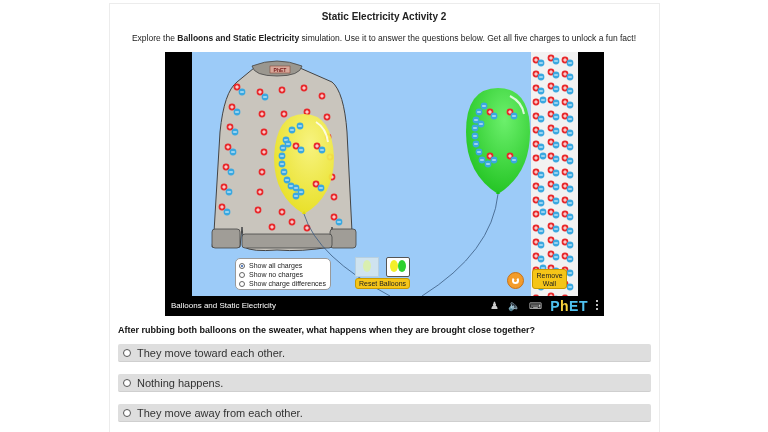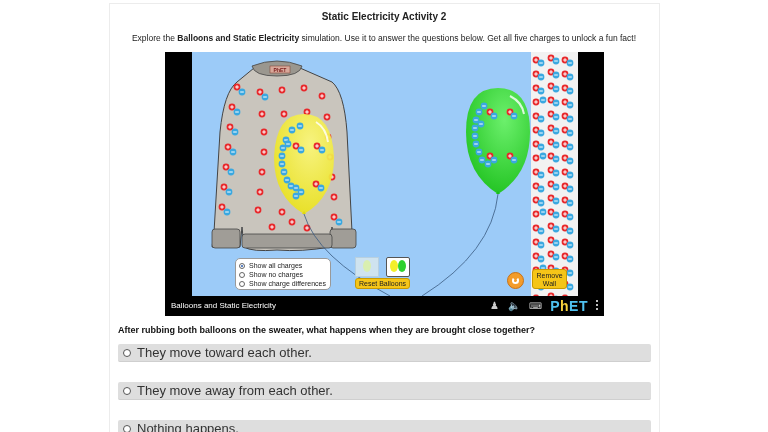--- a/index.html
+++ b/index.html
@@ -25,21 +25,21 @@
   .btn-yellow{position:absolute;background:#f5c518;border:1px solid #c99a00;border-radius:3px;font-size:7px;color:#222;text-align:center;box-sizing:border-box;}
   .reset{left:163px;top:226px;width:55px;height:11px;line-height:10px;}
   .removewall{left:340px;top:217px;width:35px;height:20px;line-height:8px;padding-top:2px;}
   .thumb{position:absolute;top:205px;width:24px;height:20px;box-sizing:border-box;}
   .thumb1{left:163px;background:#cfe3ef;border:1px solid #b8d0e0;}
   .thumb2{left:194px;background:#fff;border:1px solid #555;border-radius:2px;}
   .resetall{position:absolute;left:315px;top:220px;width:17px;height:17px;border-radius:50%;background:#f39c2b;border:1px solid #c6721a;box-sizing:border-box;}
   .resetall::after{content:"";position:absolute;left:4px;top:4px;width:7px;height:7px;border-radius:50%;border:2px solid #fff;border-top-color:transparent;box-sizing:border-box;}
   .question{position:absolute;left:118px;top:325px;font-size:9px;font-weight:bold;color:#111;}
   .options{position:absolute;left:118px;top:344px;width:533px;}
-  .option{height:18px;background:#dedede;border-radius:2px;margin-bottom:20px;display:flex;align-items:center;padding-left:5px;box-sizing:border-box;font-size:13px;color:#333;border-bottom:1px solid #cfcfcf;}
+  .option{height:18px;background:#dedede;border-radius:2px;margin-bottom:12px;display:flex;align-items:center;padding-left:5px;box-sizing:border-box;font-size:11px;color:#333;border-bottom:1px solid #cfcfcf;}
   .option .radio{width:8px;height:8px;border:1px solid #555;margin-right:6px;}
 </style>
 </head>
 <body>
 
 <div class="card"></div>
 
 <div class="title">Static Electricity Activity 2</div>
 <div class="intro"><span>Explore the </span><b>Balloons and Static Electricity</b><span> simulation. Use it to answer the questions below. Get all five charges to unlock a fun fact!</span></div>
 
@@ -261,19 +261,19 @@
 </div>
 
 <div class="question">After rubbing both balloons on the sweater, what happens when they are brought close together?</div>
 <div class="options">
   <div class="option">
       <span class="radio"></span>
       <span>They move toward each other.</span>
     </div>
   <div class="option">
       <span class="radio"></span>
-      <span>They move away from each other.</span>
+      <span>Nothing happens.</span>
     </div>
   <div class="option">
       <span class="radio"></span>
-      <span>Nothing happens.</span>
+      <span>They move away from each other.</span>
     </div>
 </div>
 
 </body></html>

